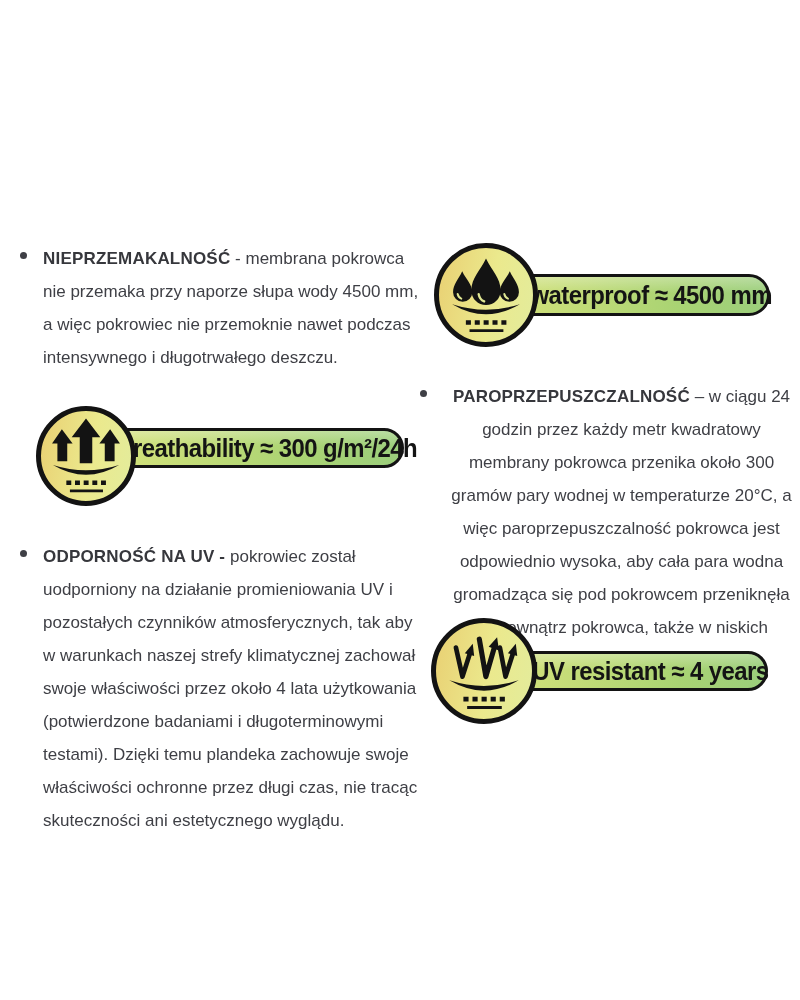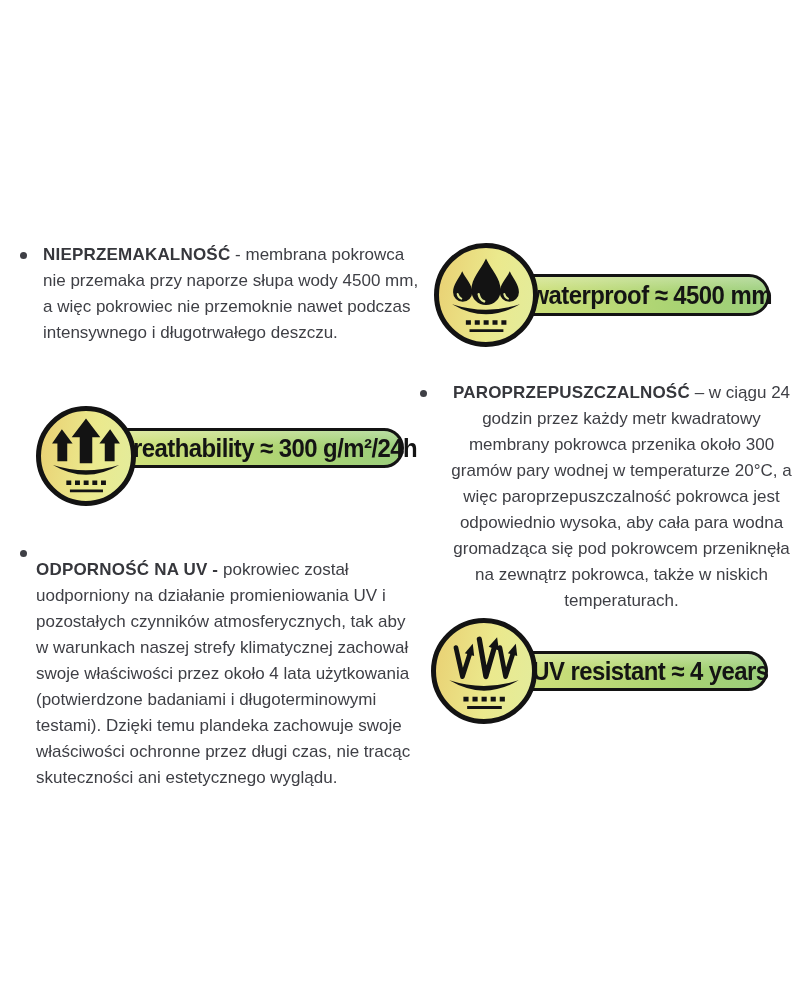--- a/index.html
+++ b/index.html
@@ -6,21 +6,21 @@
   body{
     width:800px;height:1000px;background:#ffffff;
     font-family:"Liberation Sans", sans-serif;
     overflow:hidden;
   }
   .canvas{position:relative;width:800px;height:1000px;background:#ffffff;}
 
   
   .bullet{position:absolute;display:flex;}
   .dot{flex:none;width:7px;height:7px;border-radius:50%;background:#3e3f45;margin-top:10px;}
-  .bullet p{margin:0 0 0 16px;font-size:17px;line-height:26px;color:#3e3f45;}
+  .bullet p{margin:0 0 0 16px;font-size:17px;line-height:33px;color:#3e3f45;}
   .bullet strong{font-weight:700;color:#36373c;letter-spacing:0.2px;}
 
   
   .badge{position:absolute;}
   .circle{
     position:absolute;box-sizing:border-box;border-radius:50%;
     border:5px solid #131313;
     background:linear-gradient(100deg,#e9d275 5%,#ebe98d 55%,#e3ec9c 100%);
     z-index:2;display:flex;align-items:center;justify-content:center;
   }
@@ -80,21 +80,21 @@
         <line x1="29" y1="86" x2="66" y2="86" stroke="#131313" stroke-width="3"></line>
       </svg>
     </div>
   </div>
 
   <div class="bullet" style="left:420px;top:380px;width:380px;text-align:center;">
     <span class="dot"></span>
     <p><strong>PAROPRZEPUSZCZALNOŚĆ</strong> <span>– w ciągu 24 godzin przez każdy metr kwadratowy membrany pokrowca przenika około 300 gramów pary wodnej w temperaturze 20°C, a więc paroprzepuszczalność pokrowca jest odpowiednio wysoka, aby cała para wodna gromadząca się pod pokrowcem przeniknęła na zewnątrz pokrowca, także w niskich temperaturach.</span></p>
   </div>
 
-  <div class="bullet" style="left:20px;top:540px;width:402px;flex-direction:column;">
+  <div class="bullet" style="left:20px;top:540px;width:402px;">
     <span class="dot"></span>
     <p><strong>ODPORNOŚĆ NA UV -</strong> <span>pokrowiec został uodporniony na działanie promieniowania UV i pozostałych czynników atmosferycznych, tak aby w warunkach naszej strefy klimatycznej zachował swoje właściwości przez około 4 lata użytkowania (potwierdzone badaniami i długoterminowymi testami). Dzięki temu plandeka zachowuje swoje właściwości ochronne przez długi czas, nie tracąc skuteczności ani estetycznego wyglądu.</span></p>
   </div>
 
   <div class="badge" style="left:431px;top:618px;width:340px;height:112px;">
     <div class="pill" style="left:45px;top:33px;width:292px;height:40px;padding-left:56px;">
       <span class="pill-text">UV resistant ≈ 4 years</span>
     </div>
     <div class="circle" style="left:0;top:0;width:106px;height:106px;">
       <svg width="88" height="88" viewBox="0 0 94 94">

